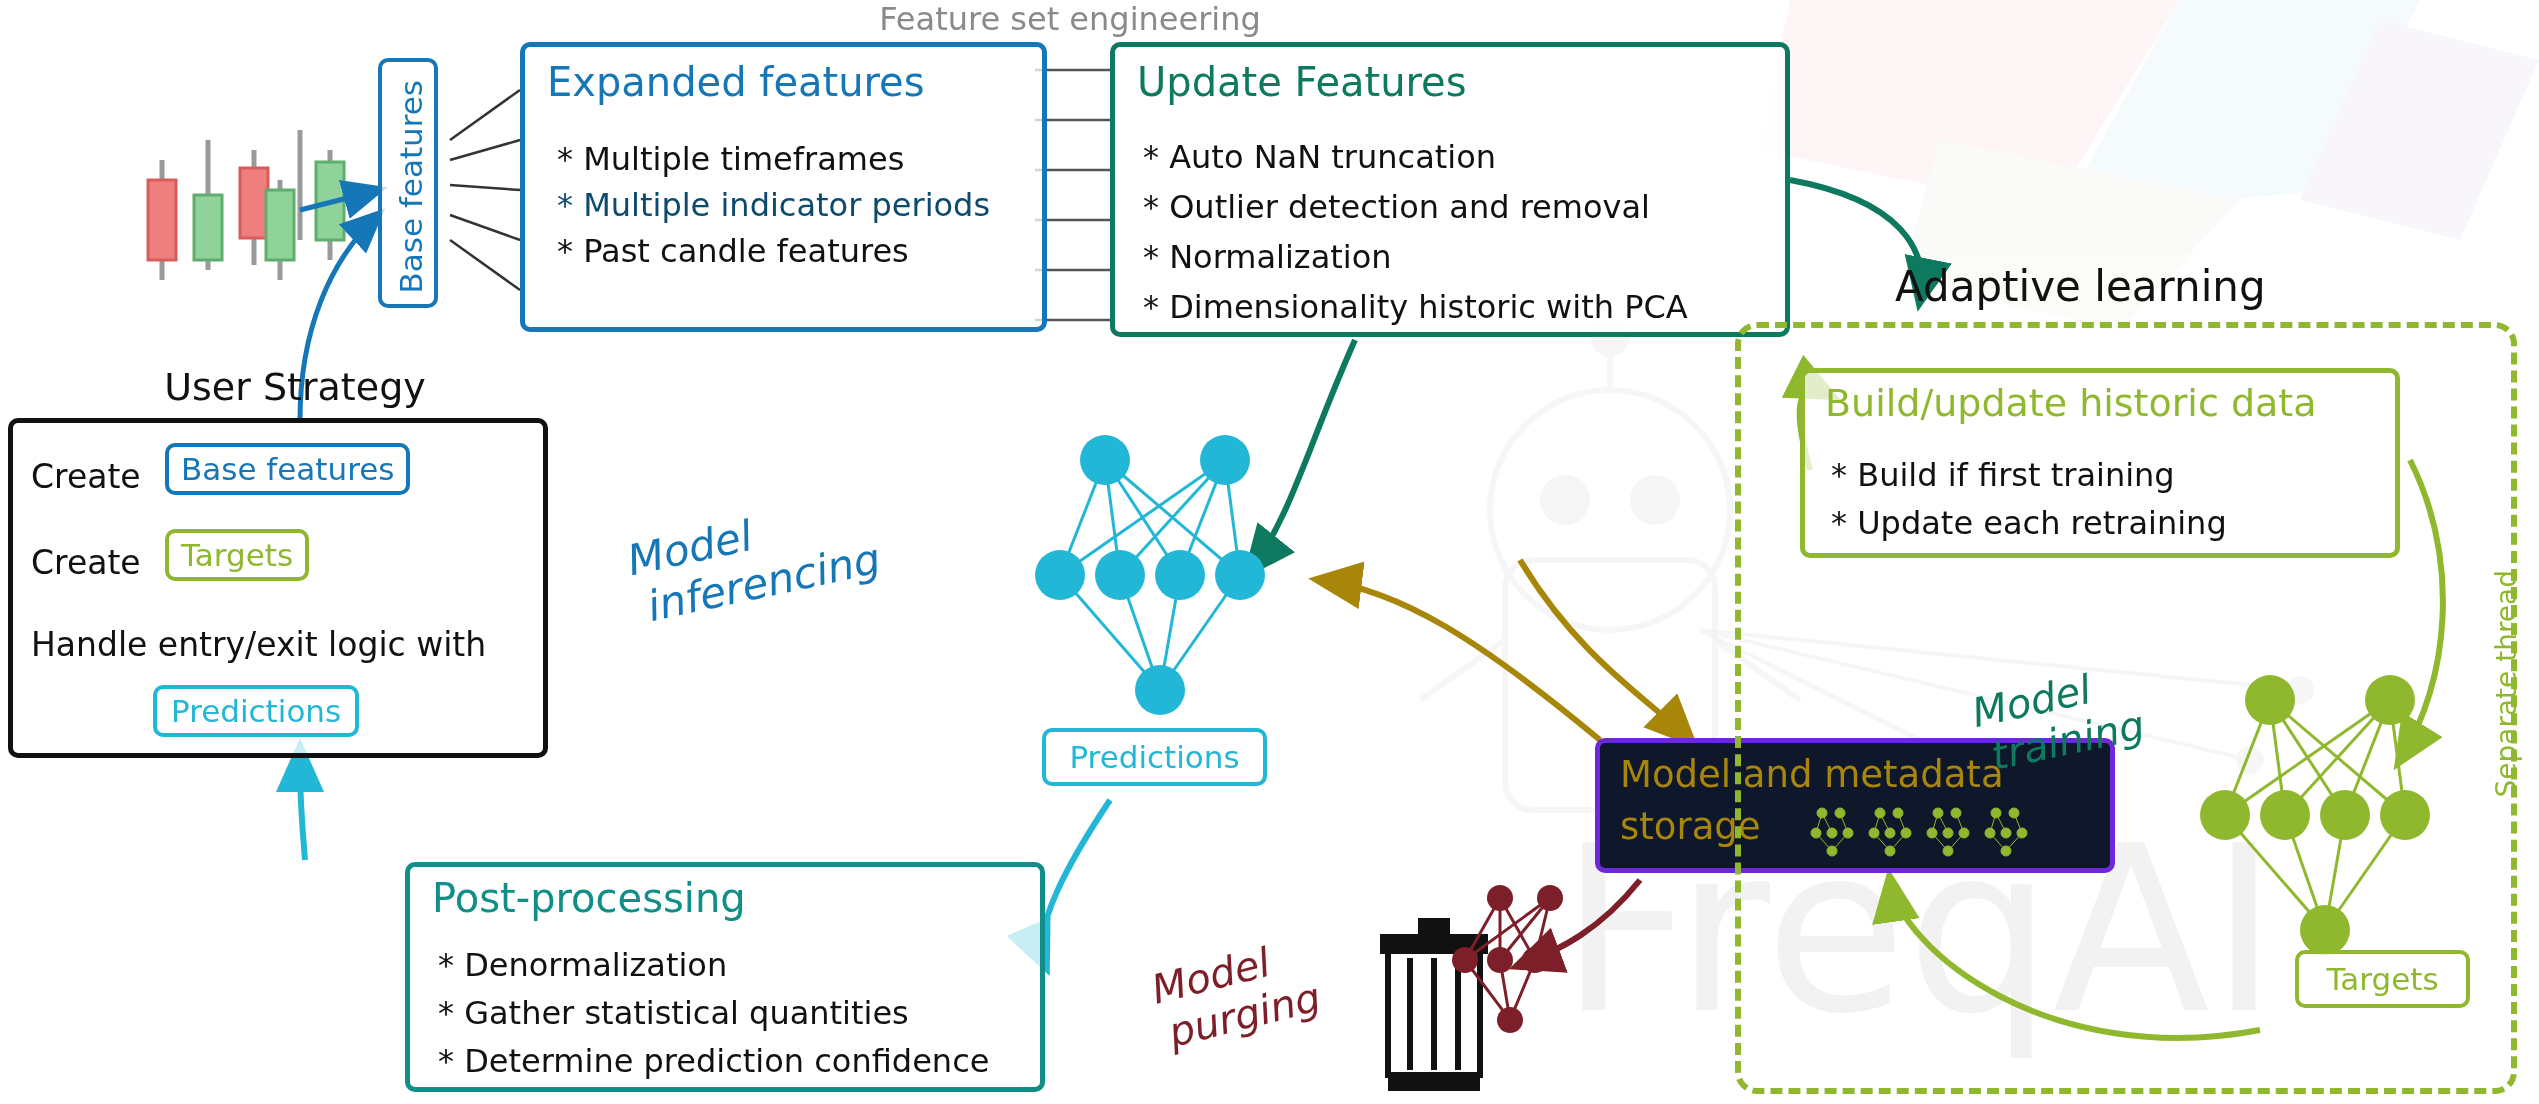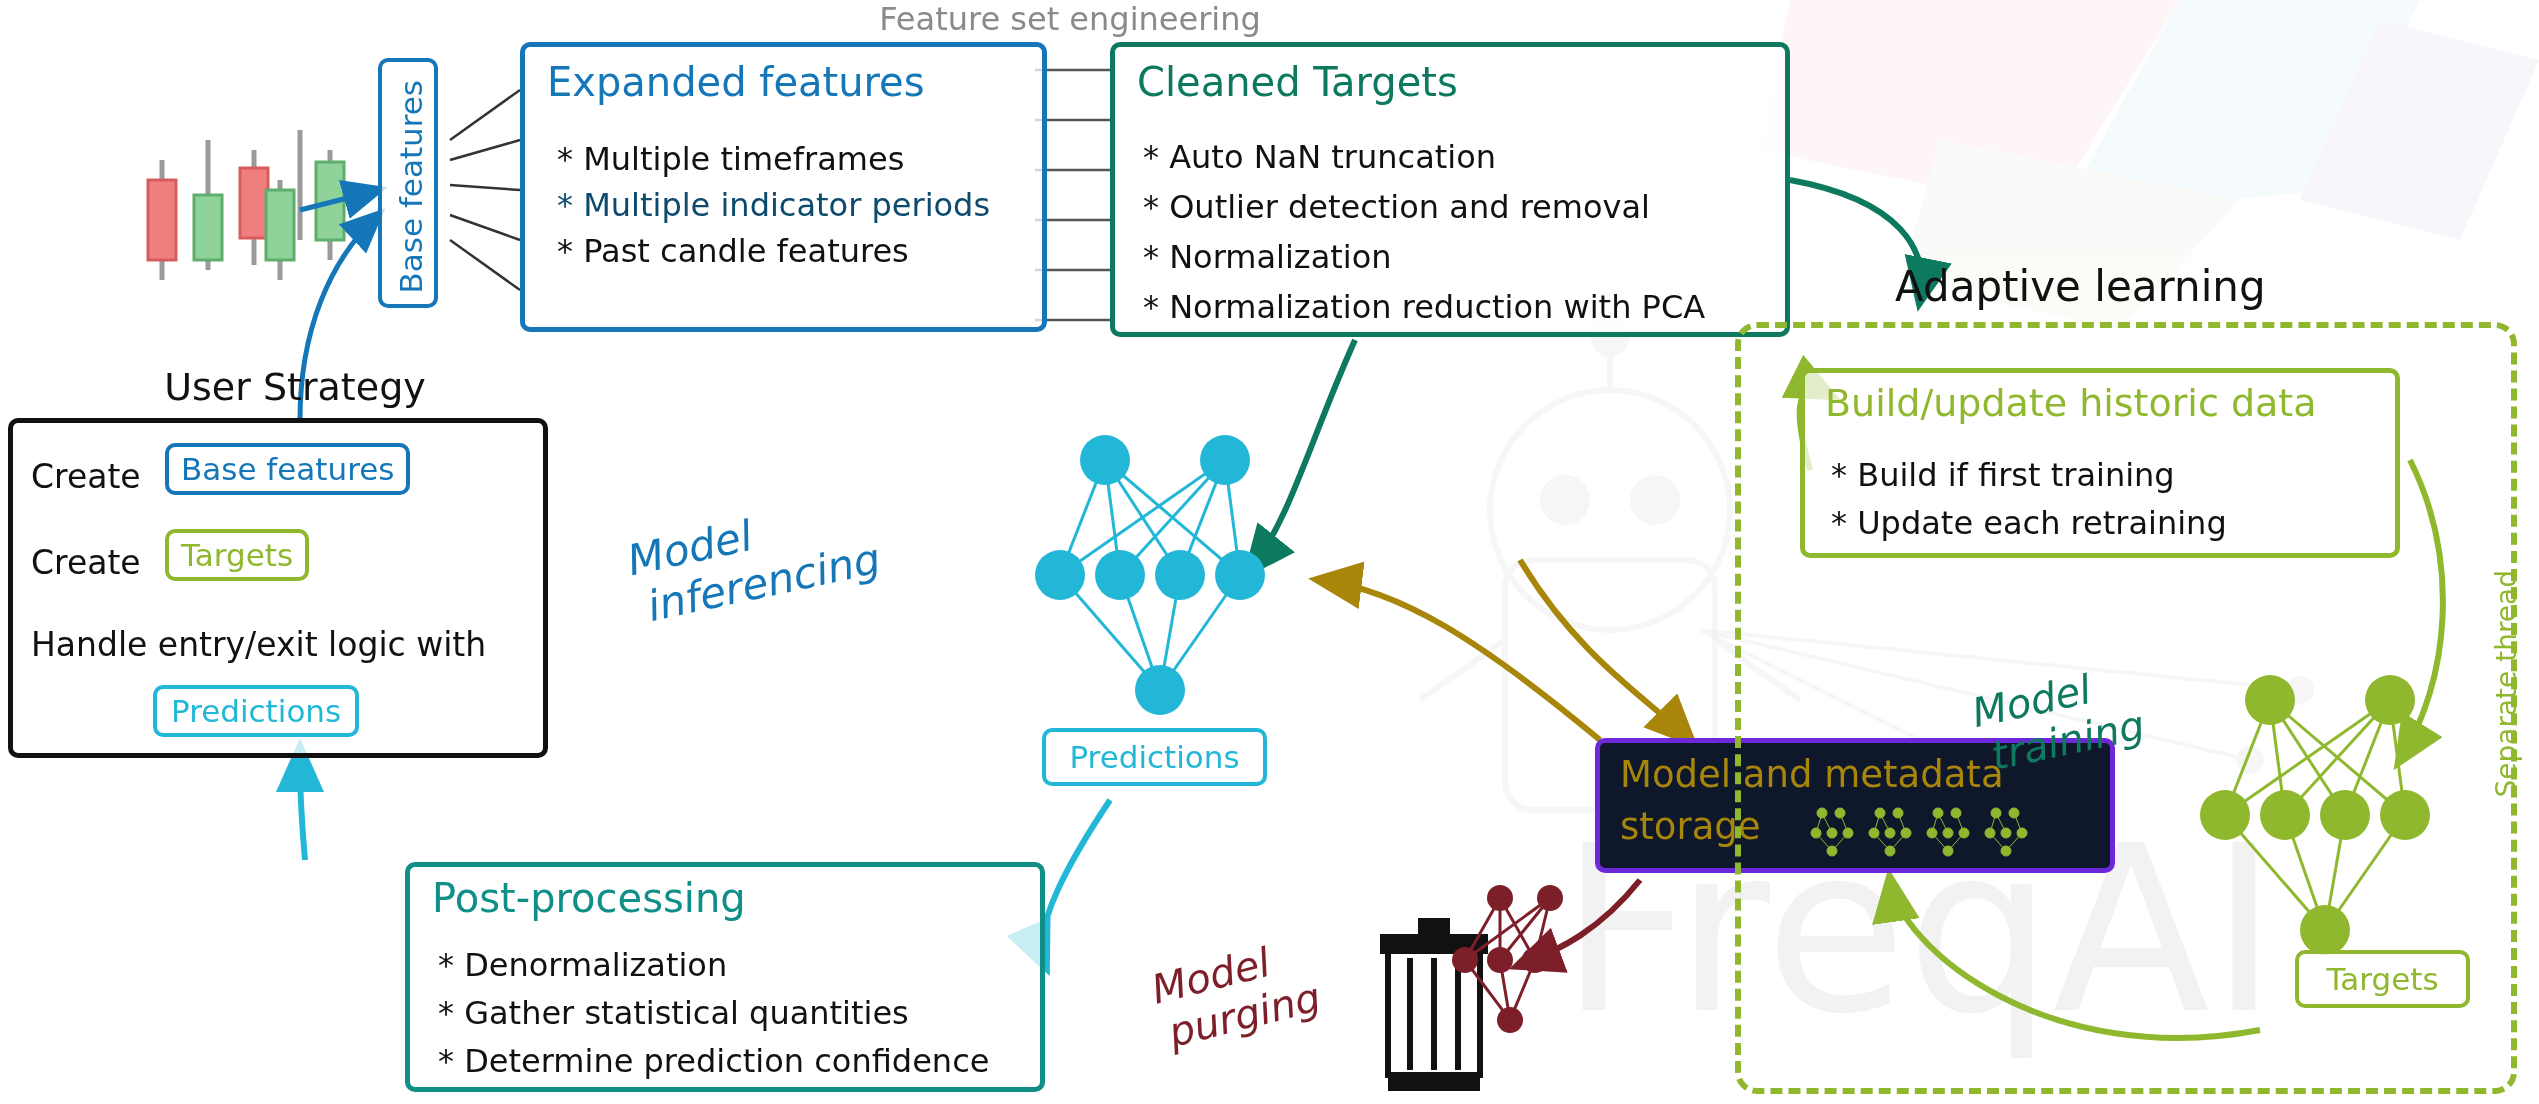--- a/index.html
+++ b/index.html
@@ -133,25 +133,25 @@
   </div>
 
   <div class="box" style="left:520px;top:42px;width:527px;height:290px;border:5px solid #1577b8;">
     <div class="title" style="position:absolute;left:22px;top:12px;color:#1577b8;">Expanded features</div>
     <div class="item" style="position:absolute;left:32px;top:92px;color:#111;">* Multiple timeframes</div>
     <div class="item" style="position:absolute;left:32px;top:138px;color:#0c4a6e;">* Multiple indicator periods</div>
     <div class="item" style="position:absolute;left:32px;top:184px;color:#111;">* Past candle features</div>
   </div>
 
   <div class="box" style="left:1110px;top:42px;width:680px;height:295px;border:5px solid #0d7a5f;">
-    <div class="title" style="position:absolute;left:22px;top:12px;color:#0d7a5f;">Cleaned Targets</div>
+    <div class="title" style="position:absolute;left:22px;top:12px;color:#0d7a5f;">Update Features</div>
     <div class="item" style="position:absolute;left:28px;top:90px;color:#111;">* Auto NaN truncation</div>
     <div class="item" style="position:absolute;left:28px;top:140px;color:#111;">* Outlier detection and removal</div>
     <div class="item" style="position:absolute;left:28px;top:190px;color:#111;">* Normalization</div>
-    <div class="item" style="position:absolute;left:28px;top:240px;color:#111;">* Normalization reduction with PCA</div>
+    <div class="item" style="position:absolute;left:28px;top:240px;color:#111;">* Dimensionality historic with PCA</div>
   </div>
 
   <div class="abs" style="left:130px;top:365px;width:330px;text-align:center;font-size:38px;color:#111;">User Strategy</div>
 
   <div class="box" style="left:8px;top:418px;width:540px;height:340px;border:5px solid #111;">
     <div style="position:absolute;left:18px;top:34px;font-size:33px;color:#111;">Create</div>
     <div style="position:absolute;left:152px;top:20px;border:4px solid #1577b8;border-radius:10px;padding:4px 12px;font-size:31px;color:#1577b8;background:#fff;">Base features</div>
 
     <div style="position:absolute;left:18px;top:120px;font-size:33px;color:#111;">Create</div>
     <div style="position:absolute;left:152px;top:106px;border:4px solid #8fb82e;border-radius:10px;padding:4px 12px;font-size:31px;color:#8fb82e;background:#fff;">Targets</div>

